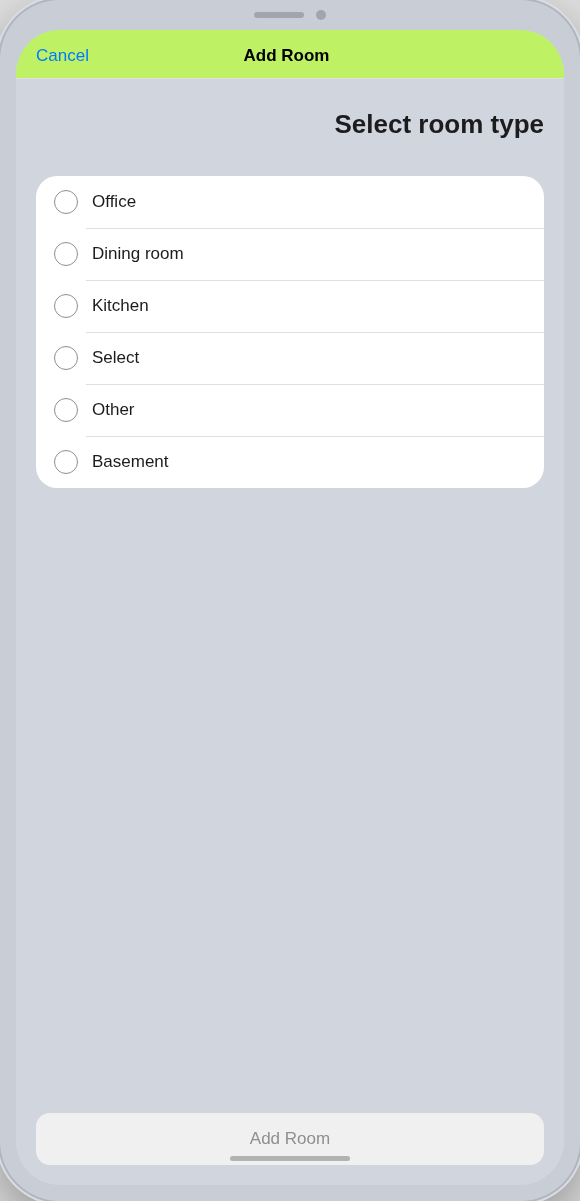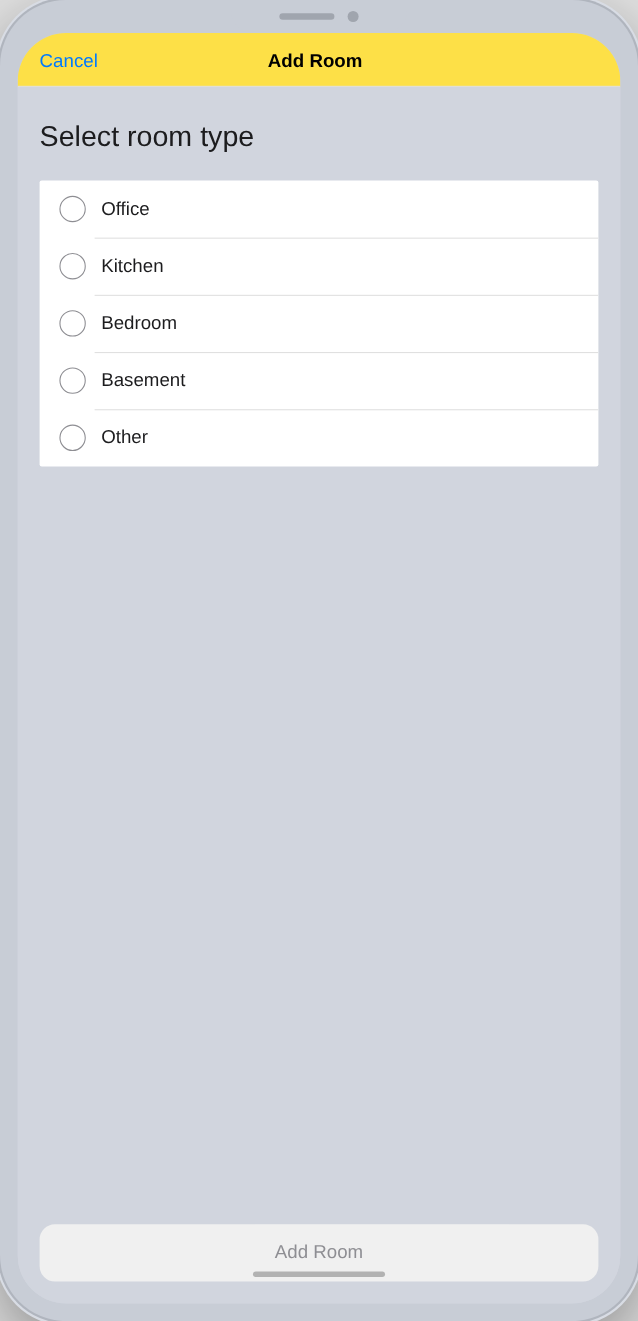--- a/index.html
+++ b/index.html
@@ -70,21 +70,21 @@
       bottom: 16px;
       background: #d1d5de;
       border-radius: 44px;
       overflow: hidden;
       display: flex;
       flex-direction: column;
     }
 
     
     .nav-bar {
-      background: #fde047;
+      background: #bef264;
       padding: 16px 20px 12px;
       display: flex;
       align-items: center;
       justify-content: space-between;
       flex-shrink: 0;
       border-bottom: 1px solid #e0e0e0;
     }
 
     .nav-cancel {
       color: #007AFF;
@@ -110,30 +110,30 @@
       background: #d1d5de;
       padding: 30px 20px 20px;
       display: flex;
       flex-direction: column;
       gap: 20px;
       overflow-y: auto;
     }
 
     .section-title {
       font-size: 26px;
-      font-weight: 400;
+      font-weight: 700;
       color: #1c1c1e;
-      text-align: left;
-      margin-bottom: 4px;
+      text-align: right;
+      margin-bottom: 16px;
     }
 
     
     .radio-list {
       background: #ffffff;
-      border-radius: 2px;
+      border-radius: 21px;
       overflow: hidden;
     }
 
     .radio-item {
       display: flex;
       align-items: center;
       padding: 14px 18px;
       gap: 14px;
       cursor: pointer;
       position: relative;
@@ -214,33 +214,37 @@
 
       <div class="section-title">Select room type</div>
 
       <div class="radio-list" id="room-list">
       <div class="radio-item">
             <div class="radio-circle"></div>
             <span class="radio-label">Office</span>
           </div>
           <div class="radio-item">
             <div class="radio-circle"></div>
+            <span class="radio-label">Dining room</span>
+          </div>
+          <div class="radio-item">
+            <div class="radio-circle"></div>
             <span class="radio-label">Kitchen</span>
           </div>
           <div class="radio-item">
             <div class="radio-circle"></div>
-            <span class="radio-label">Bedroom</span>
+            <span class="radio-label">Select</span>
+          </div>
+          <div class="radio-item">
+            <div class="radio-circle"></div>
+            <span class="radio-label">Other</span>
           </div>
           <div class="radio-item">
             <div class="radio-circle"></div>
             <span class="radio-label">Basement</span>
-          </div>
-          <div class="radio-item">
-            <div class="radio-circle"></div>
-            <span class="radio-label">Other</span>
           </div>
         </div>
 
       <button class="add-room-btn">Add Room</button>
 
     </div>
 
     <div class="home-indicator"></div>
 
   </div>

